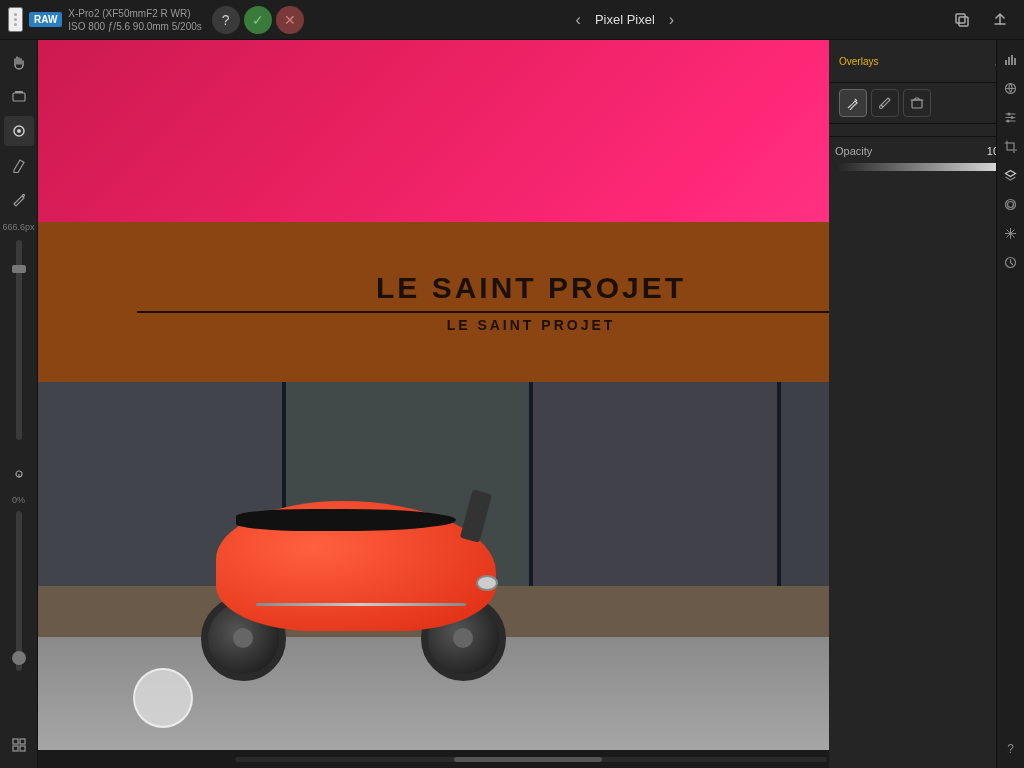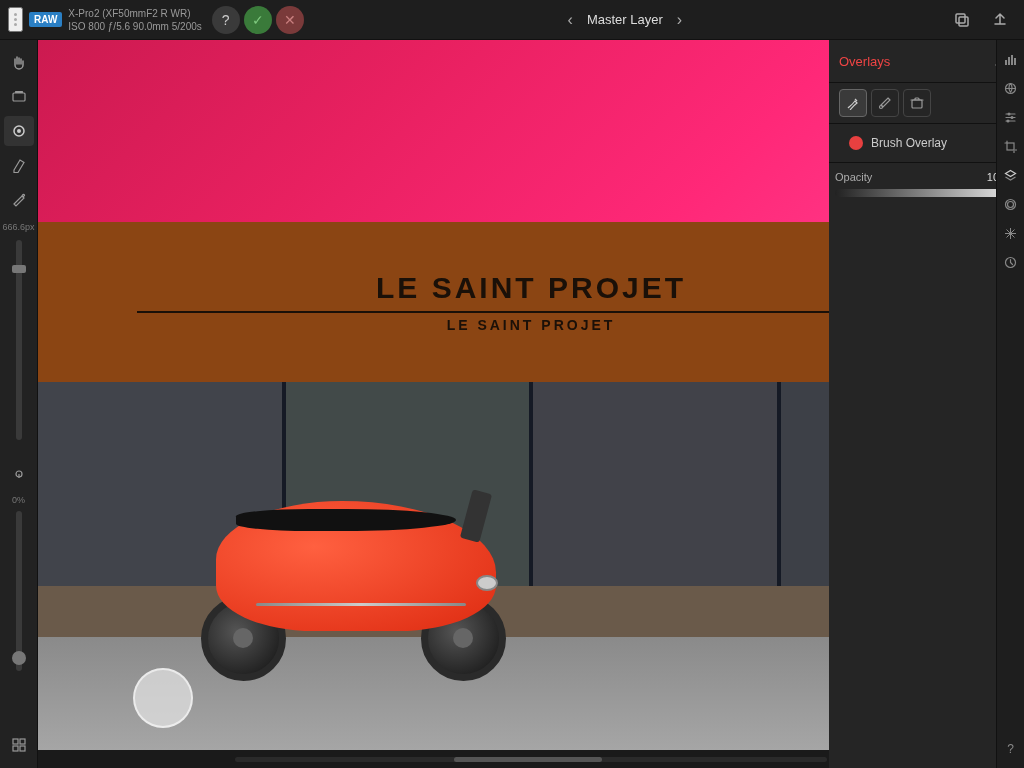--- a/index.html
+++ b/index.html
@@ -187,22 +187,22 @@
       flex-direction: column;
     }
     .overlays-header {
       display: flex;
       align-items: center;
       justify-content: space-between;
       padding: 8px 10px;
       border-bottom: 1px solid #111;
     }
     .overlays-title {
-      color: #ef4444;
-      font-size: 13px;
+      color: #eab308;
+      font-size: 10px;
       font-weight: 500;
     }
     .ov-btn {
       width: 26px;
       height: 26px;
       background: none;
       border: none;
       color: #999;
       cursor: pointer;
       display: flex;
@@ -350,21 +350,21 @@
     </div>
     <div class="top-bar-actions">
       <button class="top-btn">?</button>
       <button class="top-btn check">✓</button>
       <button class="top-btn close">✕</button>
     </div>
   </div>
 
   <div class="top-center">
     <button class="nav-arrow">‹</button>
-    <span class="layer-name">Master Layer</span>
+    <span class="layer-name">Pixel Pixel</span>
     <button class="nav-arrow">›</button>
   </div>
 
   <div class="top-right">
     <button class="icon-btn">
       <svg width="16" height="16" viewBox="0 0 16 16" fill="#aaa">
           <rect x="5" y="5" width="9" height="9" rx="1" stroke="#aaa" stroke-width="1.5" fill="none"></rect>
           <rect x="2" y="2" width="9" height="9" rx="1" stroke="#aaa" stroke-width="1.5" fill="none"></rect>
         </svg>
     </button>
@@ -519,24 +519,20 @@
         <svg width="14" height="14" viewBox="0 0 14 14" fill="none">
             <rect x="2" y="4" width="10" height="8" rx="1" stroke="#999" stroke-width="1.2"></rect>
             <path d="M5 4V3a1 1 0 011-1h2a1 1 0 011 1v1M1 4h12" stroke="#999" stroke-width="1.2" stroke-linecap="round"></path>
           </svg>
       </button>
     </div>
 
     <div class="layer-list">
 
 
-      <div class="brush-overlay-item">
-        <div class="brush-dot"></div>
-        <span class="brush-label">Brush Overlay</span>
-      </div>
     </div>
 
     <div class="opacity-section">
       <div class="opacity-row">
         <span class="opacity-text">Opacity</span>
         <span class="opacity-value">100 %</span>
       </div>
       <div class="opacity-slider">
         <div class="opacity-thumb"></div>
       </div>

